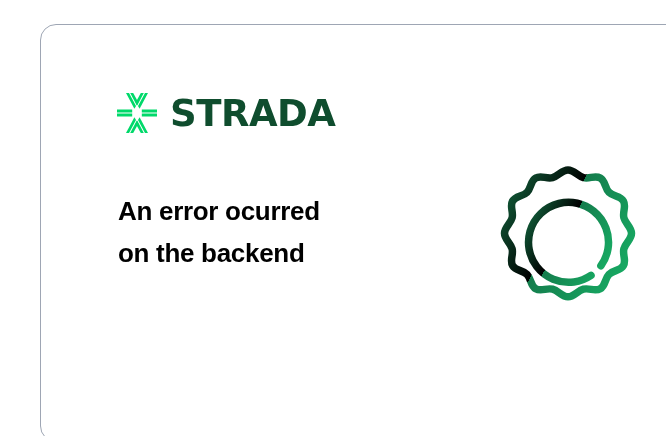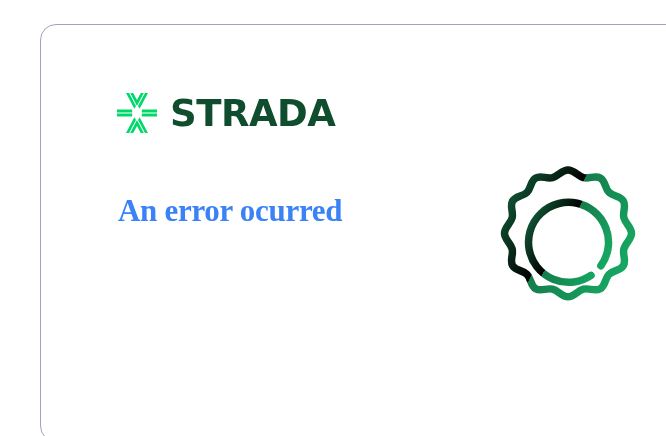--- a/index.html
+++ b/index.html
@@ -52,26 +52,26 @@
     color: #0f4d2e;
     white-space: nowrap;
   }
 
   
   #error-message {
     position: absolute;
     left: 77px;
     top: 165px;
     width: 300px;
-    font-family: Liberation Serif, serif;
-    font-size: 31px;
+    font-family: Liberation Sans, sans-serif;
+    font-size: 26px;
     font-weight: 700;
     line-height: 42px;
     letter-spacing: -0.3px;
-    color: #3b82f6;
+    color: #000000;
   }
 
   
   #gear-illustration {
     position: absolute;
     left: 447px;
     top: 137px;
     width: 160px;
     height: 160px;
   }
@@ -107,20 +107,21 @@
           <path d="M31.0 40 l-3.0 0 l-7.0 -13.0 l1.6 -2.8 z"></path>
           <path d="M26.8 40 l-3.0 0 l-5.2 -9.6 l1.6 -2.8 z"></path>
         </g>
       </svg>
     </span>
     <span id="brand-wordmark">STRADA</span>
   </div>
 
   <div id="error-message">
     <div>An error ocurred</div>
+    <div>on the backend</div>
   </div>
 
   <div id="gear-illustration">
     <svg viewBox="0 0 160 160" aria-hidden="true">
       <defs>
         <linearGradient id="gearGrad" x1="0" y1="0.15" x2="1" y2="0.7">
           <stop offset="0%" stop-color="#115c39"></stop>
           <stop offset="45%" stop-color="#14یسی"></stop>
           <stop offset="45%" stop-color="#147c4c"></stop>
           <stop offset="100%" stop-color="#17a862"></stop>

